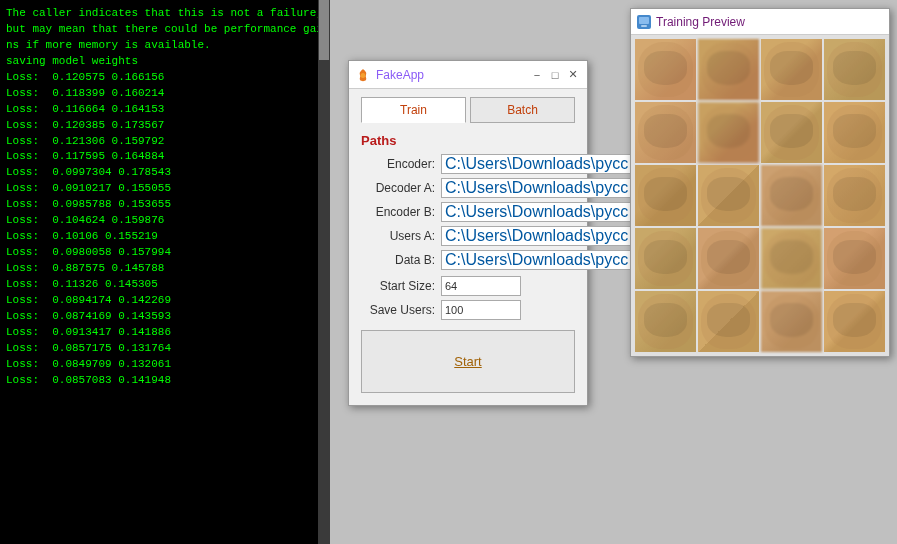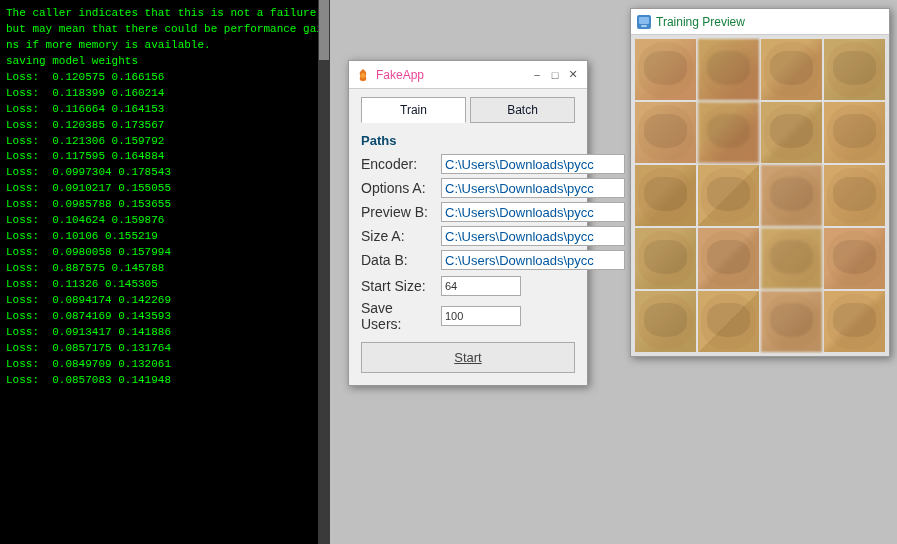--- a/index.html
+++ b/index.html
@@ -68,21 +68,21 @@
     }
     #fakeapp-titlebar .app-icon {
       width: 16px;
       height: 16px;
       margin-right: 5px;
       flex-shrink: 0;
     }
     #fakeapp-titlebar .title-text {
       flex: 1;
       font-size: 12px;
-      color: #ec4899;
+      color: #8b5cf6;
     }
     #fakeapp-titlebar .win-btn {
       width: 16px;
       height: 16px;
       display: flex;
       align-items: center;
       justify-content: center;
       font-size: 11px;
       color: #555;
       cursor: pointer;
@@ -101,54 +101,54 @@
       gap: 4px;
       margin-bottom: 10px;
     }
     .tab-btn {
       flex: 1;
       padding: 5px 0;
       font-size: 12px;
       cursor: pointer;
       border: 1px solid #aaa;
       background: #e8e8e8;
-      color: #0f172a;
+      color: #c2410c;
     }
     .tab-btn.active {
       background: #fff;
       border-bottom: 1px solid #fff;
       font-weight: 500;
     }
 
     
     .section-heading {
       font-size: 13px;
       font-weight: bold;
-      color: #0c4a6e;
+      color: #b91c1c;
       margin-bottom: 6px;
     }
 
     
     .form-row {
       display: flex;
       align-items: center;
       margin-bottom: 4px;
     }
     .form-label {
       width: 80px;
-      font-size: 14px;
+      font-size: 12px;
       color: #333;
       flex-shrink: 0;
-      text-align: left;
+      text-align: right;
       padding-right: 6px;
     }
     .form-input {
       flex: 1;
       height: 20px;
-      font-size: 13px;
+      font-size: 16px;
       border: 1px solid #aaa;
       background: #fff;
       padding: 1px 3px;
       color: #0057a0;
       overflow: hidden;
       white-space: nowrap;
       text-overflow: ellipsis;
     }
     .form-input-short {
       width: 80px;
@@ -158,26 +158,26 @@
       background: #fff;
       padding: 1px 3px;
       color: #333;
     }
 
     
     .start-btn {
       display: block;
       width: 100%;
       margin-top: 10px;
-      padding: 7px;
+      padding: 23px;
       font-size: 13px;
       background: #e8e8e8;
       border: 1px solid #aaa;
       cursor: pointer;
-      color: #404040;
+      color: #a16207;
       text-align: center;
       text-decoration: underline;
     }
 
     
     #preview-window {
       position: absolute;
       left: 630px;
       top: 8px;
       width: 260px;
@@ -194,21 +194,21 @@
       height: 26px;
     }
     #preview-titlebar .preview-icon {
       width: 14px;
       height: 14px;
       margin-right: 5px;
       flex-shrink: 0;
     }
     #preview-titlebar .preview-title {
       font-size: 12px;
-      color: #15803d;
+      color: #701a75;
     }
 
     
     .face-grid {
       display: grid;
       grid-template-columns: repeat(4, 1fr);
       gap: 2px;
       padding: 4px;
       background: #e0e0e0;
     }
@@ -314,29 +314,29 @@
       <button class="tab-btn">Batch</button>
     </div>
 
     <div class="section-heading">Paths</div>
 
     <div class="form-row">
       <span class="form-label">Encoder:</span>
       <input class="form-input" type="text" readonly="" value="C:\Users\Downloads\pycc" style="">
     </div>
     <div class="form-row">
-      <span class="form-label">Options A:</span>
-      <input class="form-input" type="text" readonly="" value="C:\Users\Downloads\pycc" style="">
-    </div>
-    <div class="form-row">
-      <span class="form-label">Preview B:</span>
-      <input class="form-input" type="text" readonly="" value="C:\Users\Downloads\pycc" style="">
-    </div>
-    <div class="form-row">
-      <span class="form-label">Size A:</span>
+      <span class="form-label">Decoder A:</span>
+      <input class="form-input" type="text" readonly="" value="C:\Users\Downloads\pycc" style="">
+    </div>
+    <div class="form-row">
+      <span class="form-label">Encoder B:</span>
+      <input class="form-input" type="text" readonly="" value="C:\Users\Downloads\pycc" style="">
+    </div>
+    <div class="form-row">
+      <span class="form-label">Users A:</span>
       <input class="form-input" type="text" readonly="" value="C:\Users\Downloads\pycc" style="">
     </div>
     <div class="form-row">
       <span class="form-label">Data B:</span>
       <input class="form-input" type="text" readonly="" value="C:\Users\Downloads\pycc" style="">
     </div>
 
     <div class="options-section">
 
       <div class="form-row">

